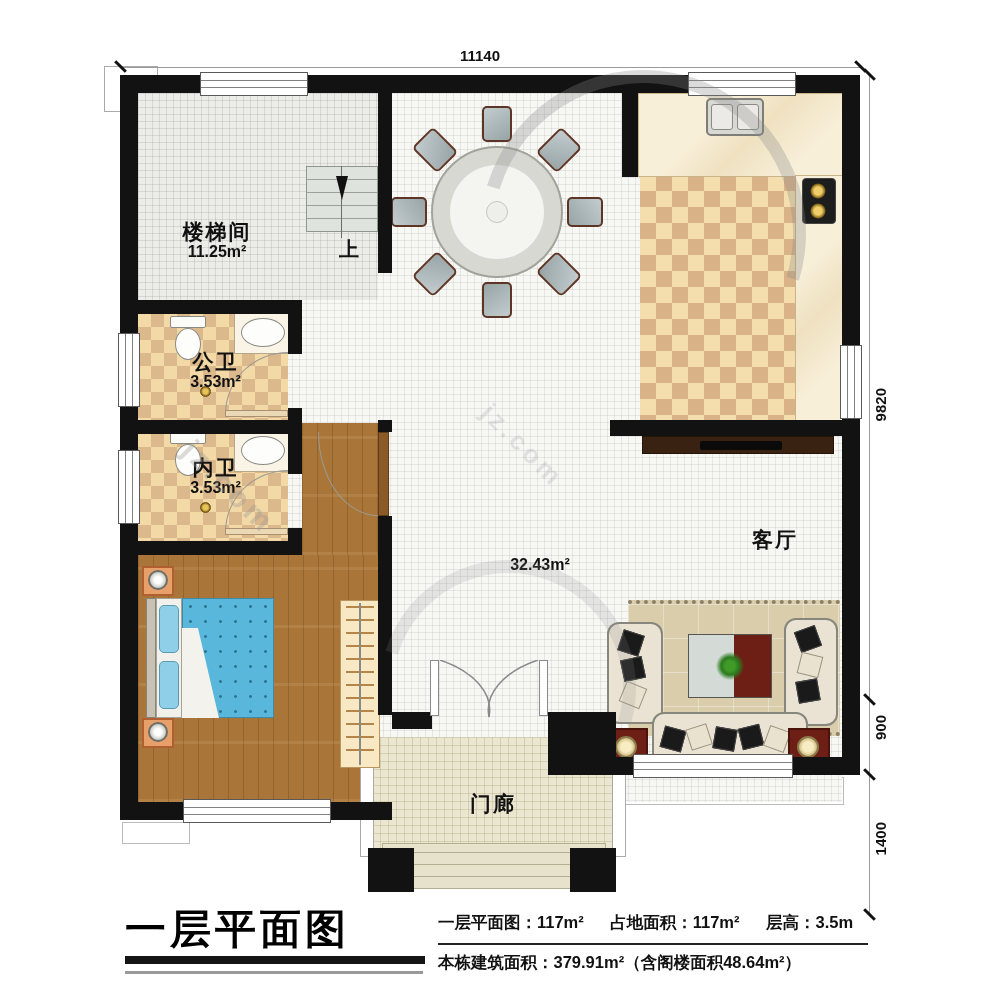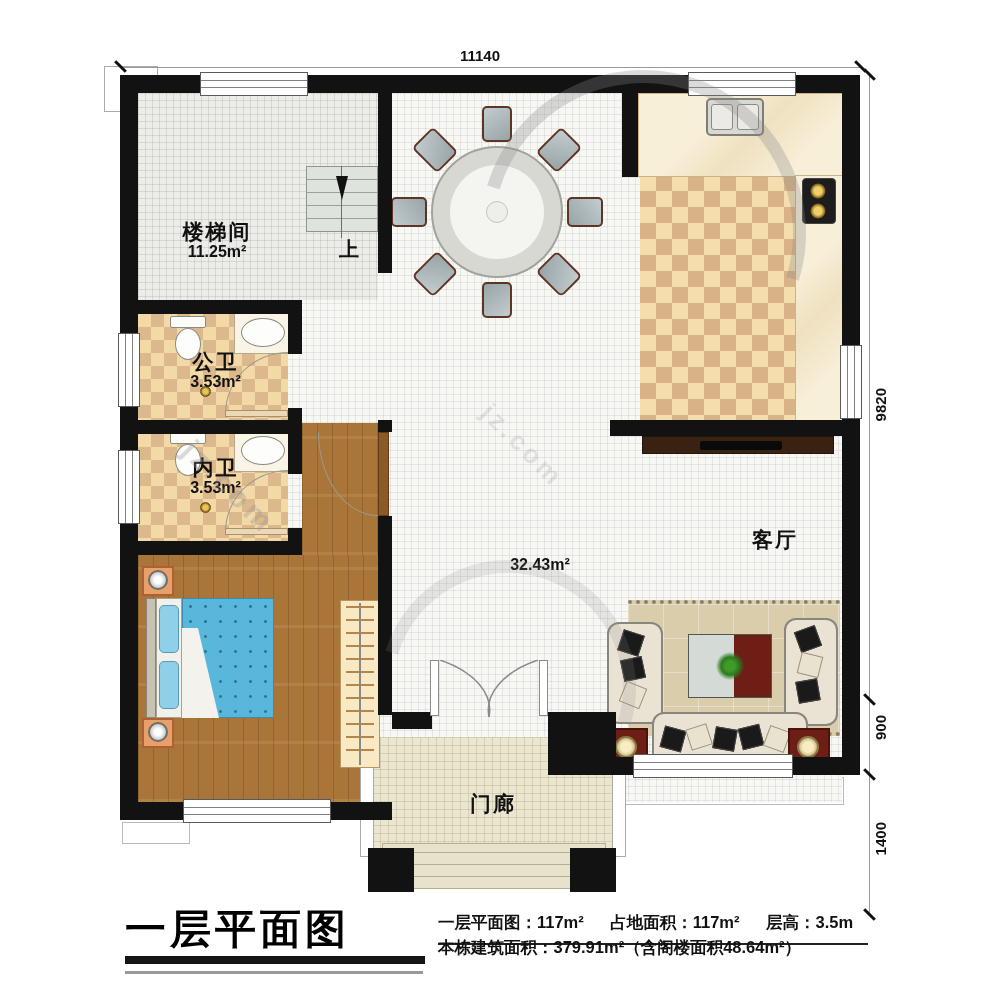--- a/index.html
+++ b/index.html
@@ -272,14 +272,14 @@
 <div class="abs" style="left:0;top:900px;width:1000px;height:90px;">
   <div class="tb-title" style="left:125px;top:2px;">一层平面图</div>
   <div class="abs" style="left:125px;top:56px;width:300px;height:8px;background:#151515;"></div>
   <div class="abs" style="left:125px;top:71px;width:298px;height:3px;background:#9a9a9a;"></div>
   <div class="abs tb-line1" style="left:438px;top:12px;white-space:nowrap;">
     <span>一层平面图：117m²</span>
     <span>占地面积：117m²</span>
     <span>层高：3.5m</span>
   </div>
   <div class="abs" style="left:438px;top:43px;width:430px;height:2px;background:#222;"></div>
-  <div class="tb-line2" style="left:438px;top:37px;white-space:nowrap;text-align:right;">本栋建筑面积：379.91m²（含阁楼面积48.64m²）</div>
+  <div class="tb-line2" style="left:438px;top:52px;white-space:nowrap;text-align:right;">本栋建筑面积：379.91m²（含阁楼面积48.64m²）</div>
 </div>
 
 </body></html>

